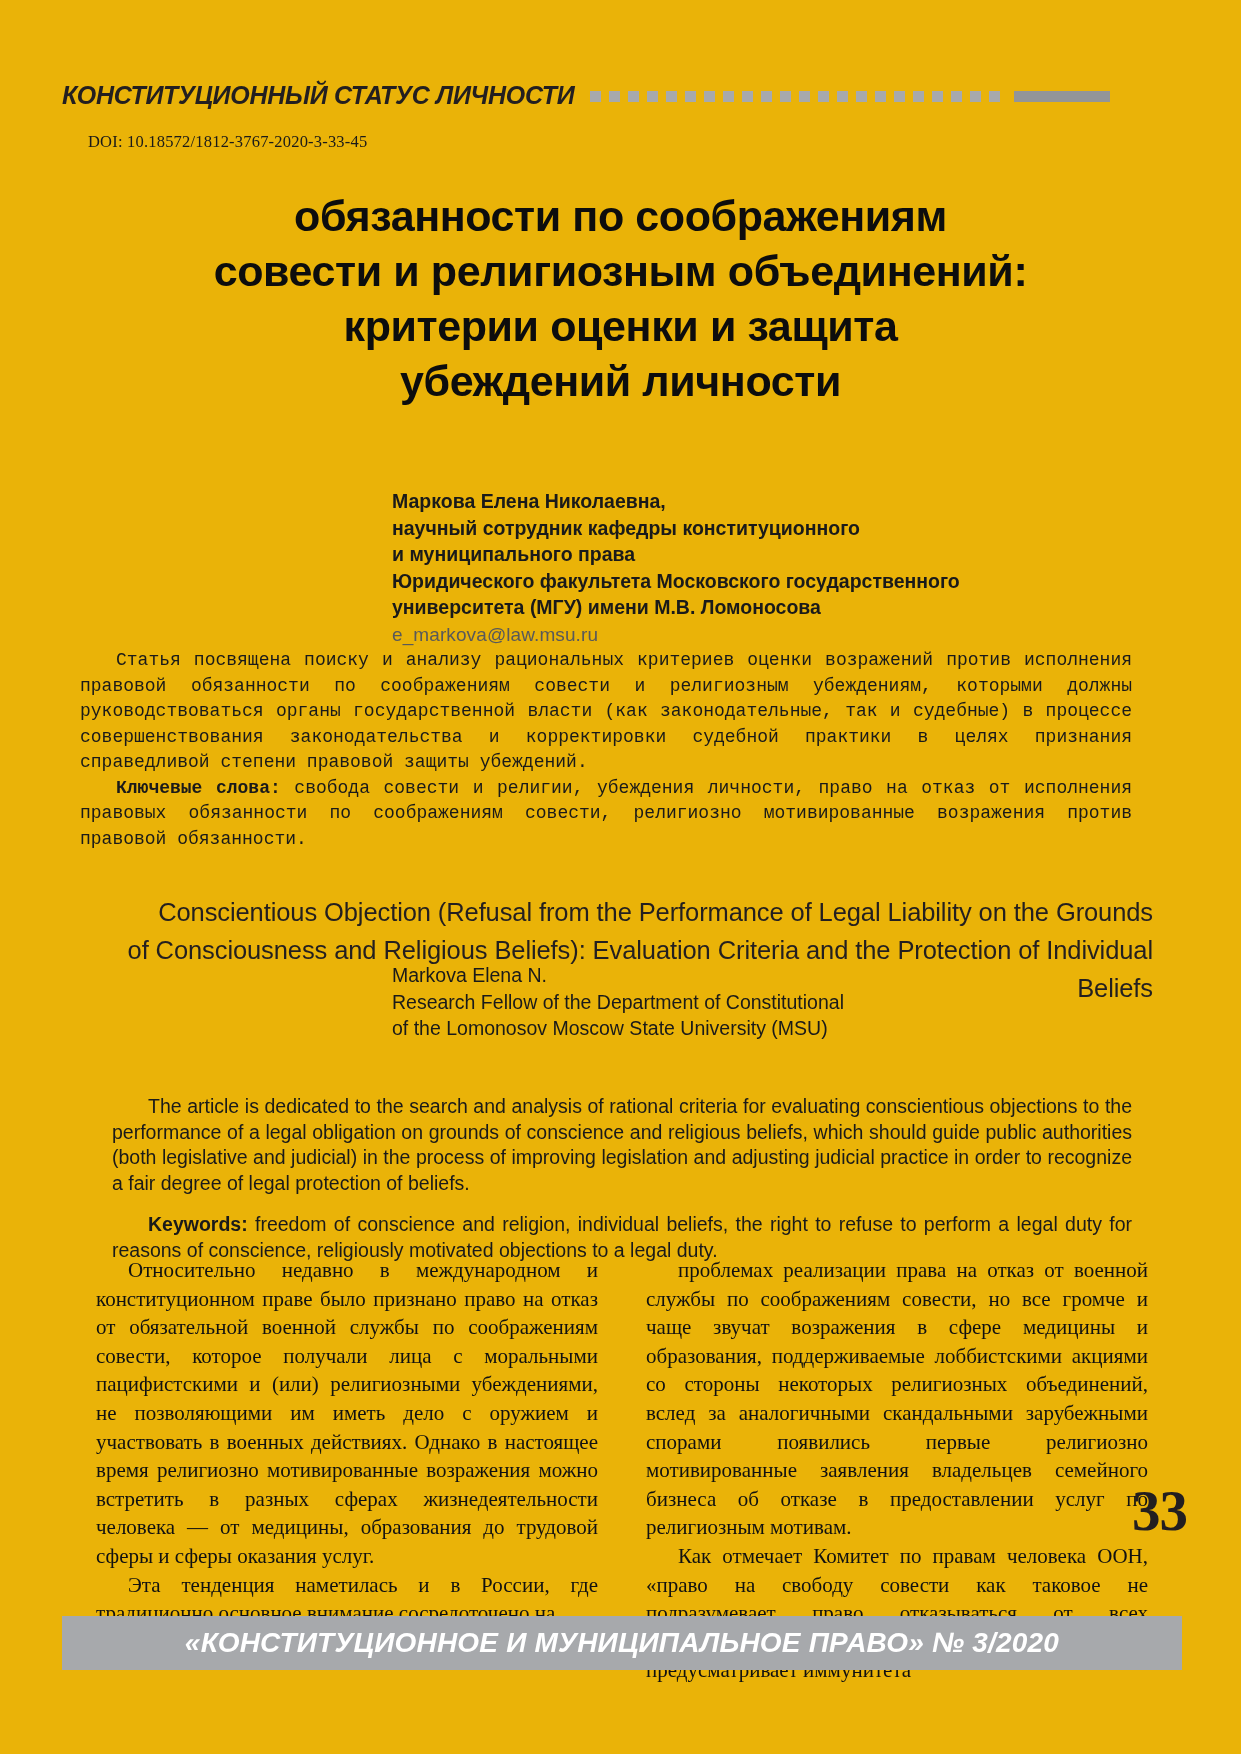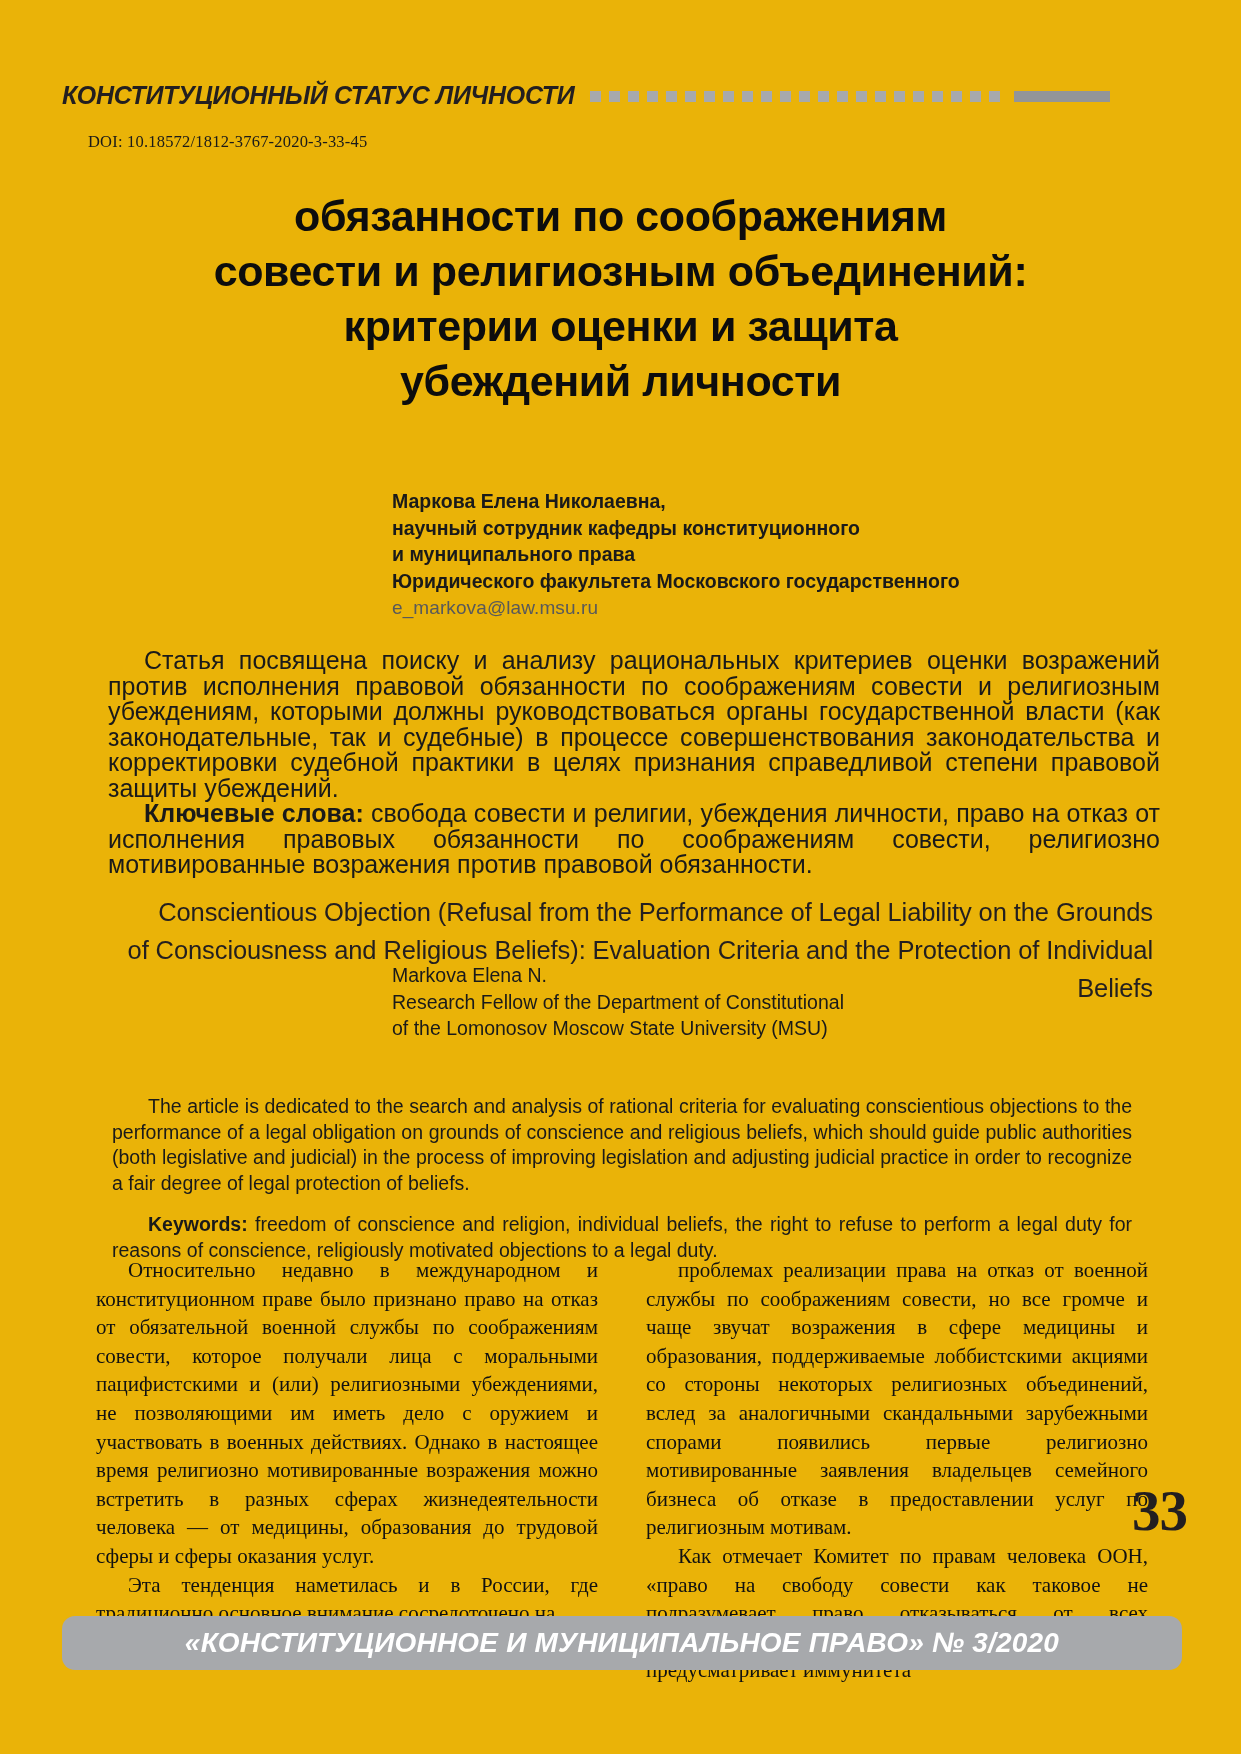--- a/index.html
+++ b/index.html
@@ -115,25 +115,25 @@
     font-weight: normal;
     font-size: 19px;
     color: #58595b;
     margin-top: 1px;
     letter-spacing: 0.1px;
   }
 
   
   .abstract-ru {
     position: absolute;
-    left: 108px;
+    left: 80px;
     top: 648px;
     width: 1052px;
-    font-family: Liberation Sans, sans-serif;
-    font-size: 25px;
+    font-family: Liberation Mono, monospace;
+    font-size: 18px;
     line-height: 25.5px;
     text-align: justify;
     color: #1a1a1a;
   }
   .abstract-ru p { margin: 0; text-indent: 36px; }
   .abstract-ru .kw { margin-top: 0; }
   .abstract-ru .kw b { font-weight: bold; }
 
   
   .title-en {
@@ -215,21 +215,20 @@
   .footer-bar {
     position: absolute;
     left: 62px;
     top: 1616px;
     width: 1120px;
     height: 54px;
     background: #a7a9ac;
     display: flex;
     align-items: center;
     justify-content: center;
-    border-radius: 13px;
   }
   .footer-text {
     font-family: "Liberation Sans", sans-serif;
     font-weight: bold;
     font-style: italic;
     font-size: 28px;
     color: #ffffff;
     letter-spacing: 0.2px;
     white-space: nowrap;
     text-transform: uppercase;
@@ -276,20 +275,21 @@
     <span class="ln">совести и религиозным объединений:</span>
     <span class="ln">критерии оценки и защита</span>
     <span class="ln">убеждений личности</span>
   </h1>
 
   <div class="author-ru">
     <span class="ln">Маркова Елена Николаевна,</span>
     <span class="ln">научный сотрудник кафедры конституционного</span>
     <span class="ln">и муниципального права</span>
     <span class="ln">Юридического факультета Московского государственного</span>
+    <span class="ln">университета (МГУ) имени М.В. Ломоносова</span>
     <span class="author-email">e_markova@law.msu.ru</span>
   </div>
 
   <div class="abstract-ru">
     <p>Статья посвящена поиску и анализу рациональных критериев оценки возражений против исполнения правовой обязанности по соображениям совести и религиозным убеждениям, которыми должны руководствоваться органы государственной власти (как законодательные, так и судебные) в процессе совершенствования законодательства и корректировки судебной практики в целях признания справедливой степени правовой защиты убеждений.</p>
     <p class="kw"><b>Ключевые слова:</b><span> свобода совести и религии, убеждения личности, право на отказ от исполнения правовых обязанности по соображениям совести, религиозно мотивированные возражения против правовой обязанности.</span></p>
   </div>
 
   <h2 class="title-en">
     <span class="ln">Conscientious Objection (Refusal from the Performance of Legal Liability on the Grounds</span>

